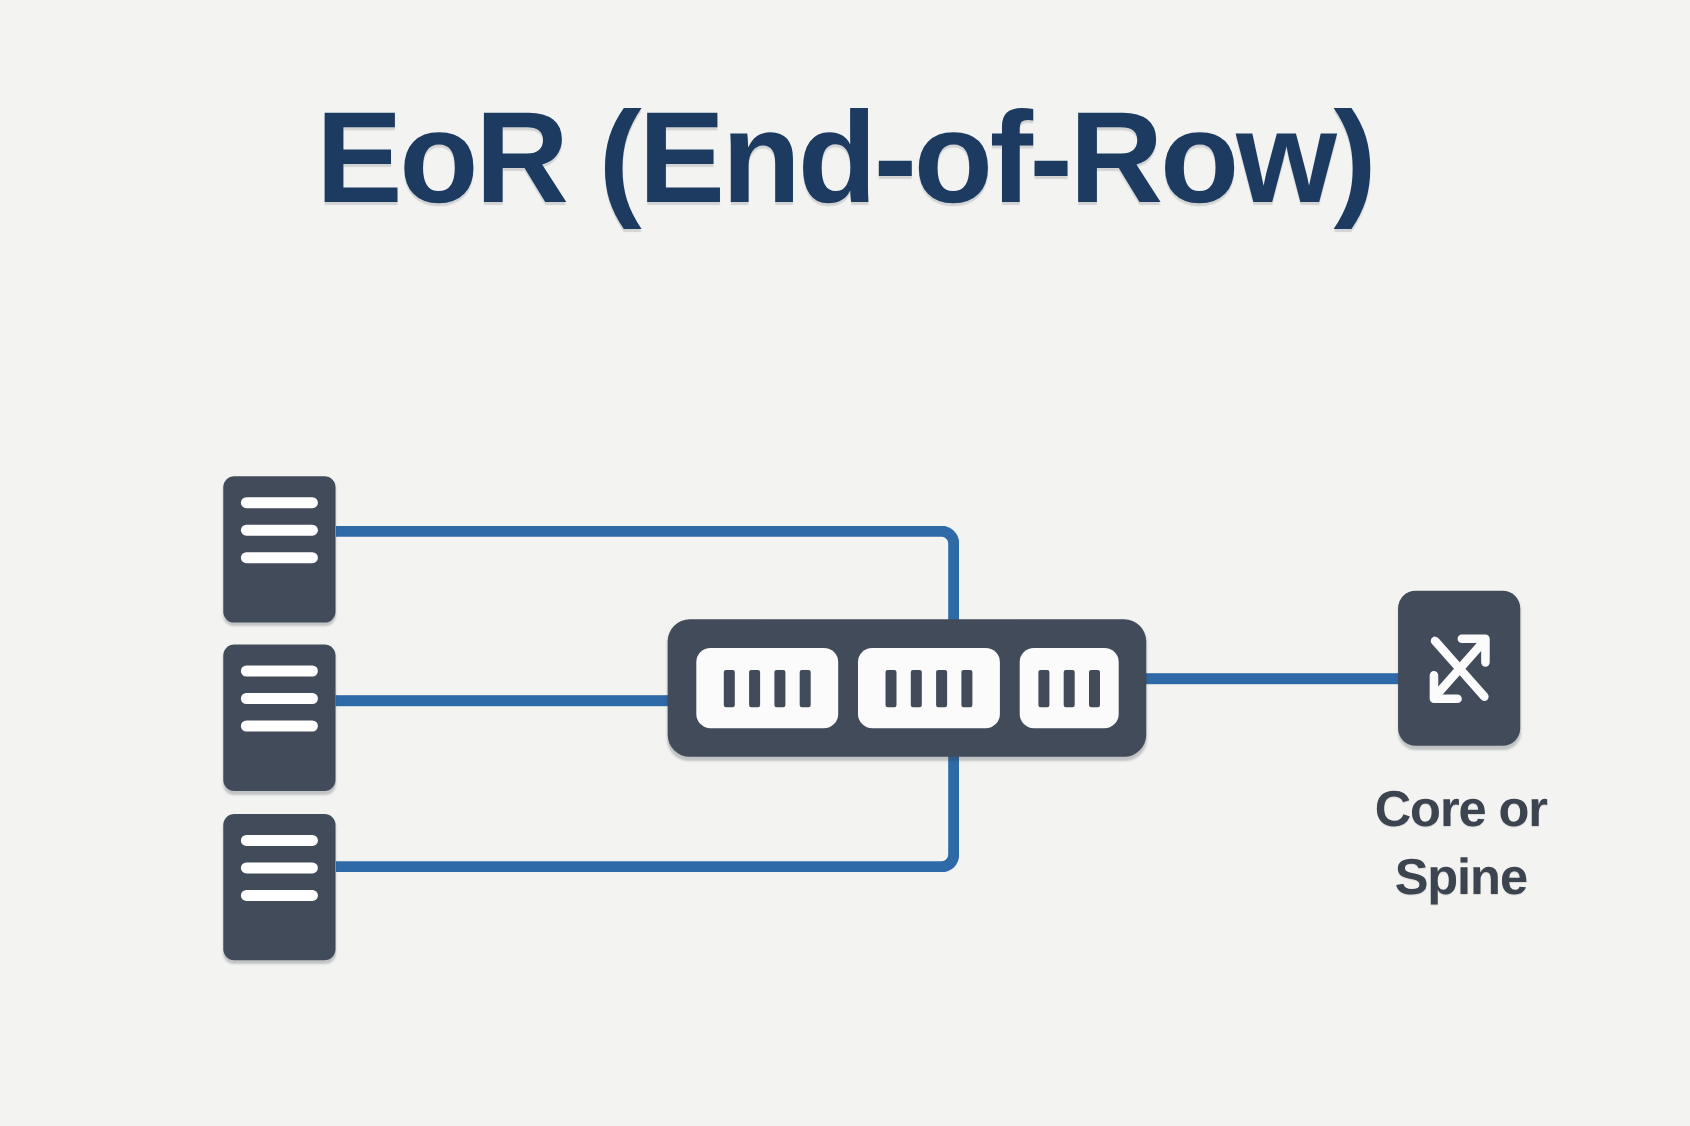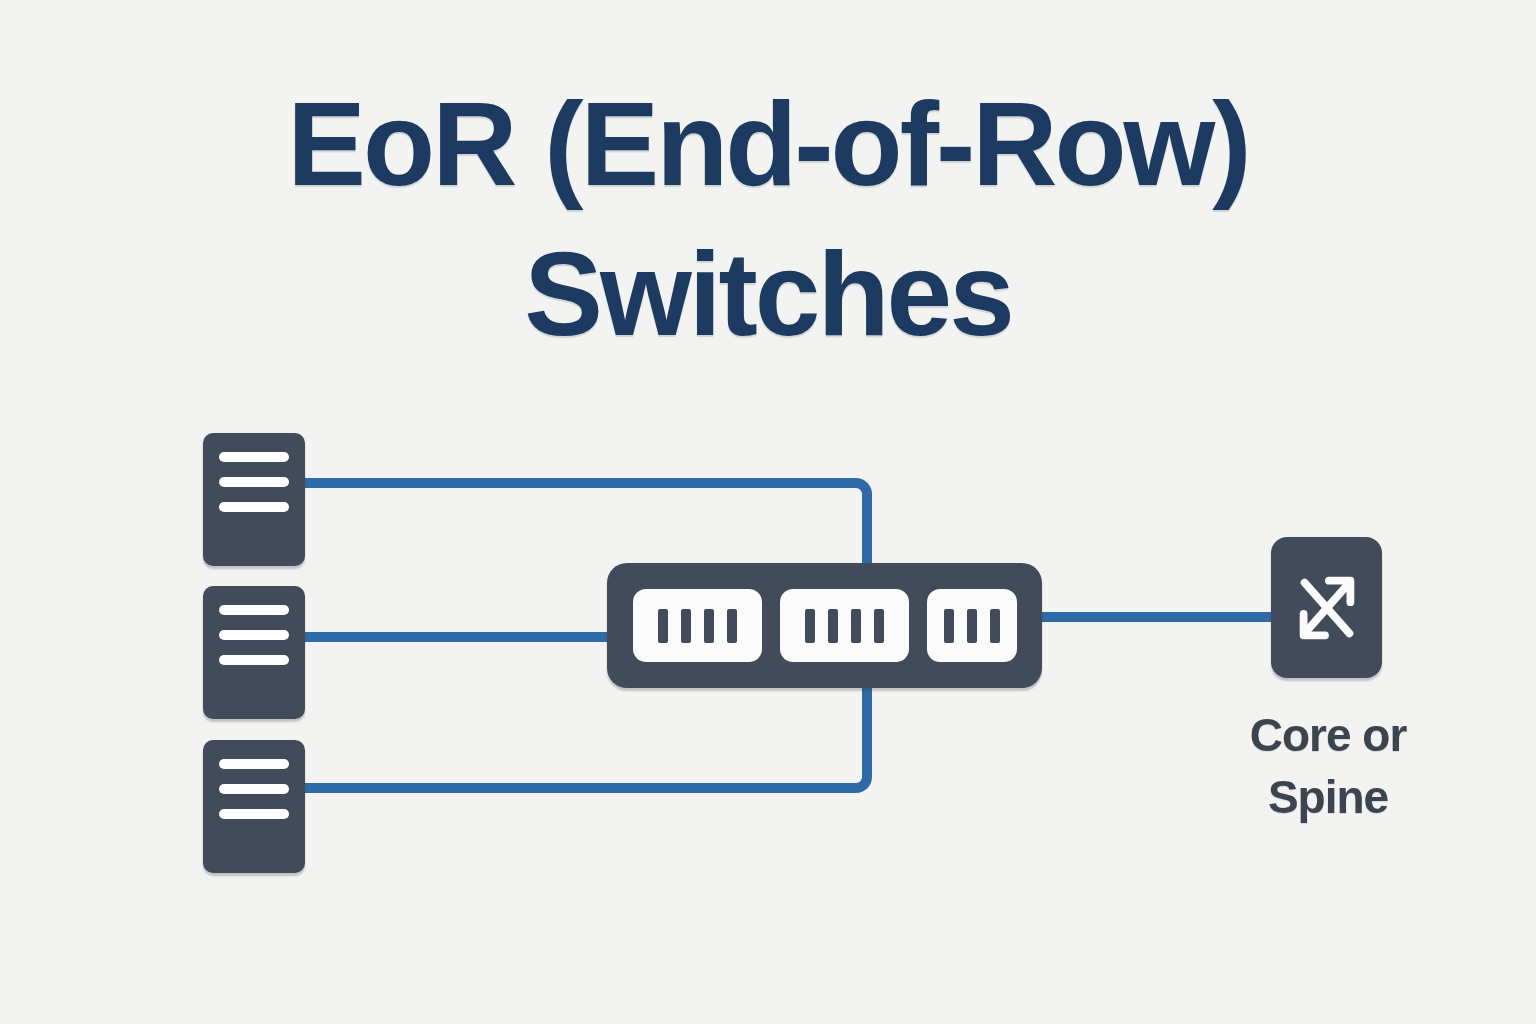--- a/index.html
+++ b/index.html
@@ -95,21 +95,21 @@
     text-shadow:0 1px 1px rgba(60,65,75,0.15);
   }
   .label-eor{left:625px;top:842px;width:400px;font-size:52px;letter-spacing:-1px;}
   .label-core{left:1208px;top:704px;width:240px;font-size:46px;line-height:1.35;letter-spacing:-1px;}
 </style>
 </head>
 <body>
 
 <div class="canvas">
 
-  <h1 class="title"><span>EoR (End-of-Row)</span><br><span>Switches</span></h1>
+  <h1 class="title"><span>EoR (End-of-Row)</span><br></h1>
 
   <div class="line line-top"></div>
   <div class="line line-mid"></div>
   <div class="line line-bottom"></div>
   <div class="line line-core"></div>
 
   <div class="server server-1">
       <div class="stripe"></div>
       <div class="stripe"></div>
       <div class="stripe"></div>

